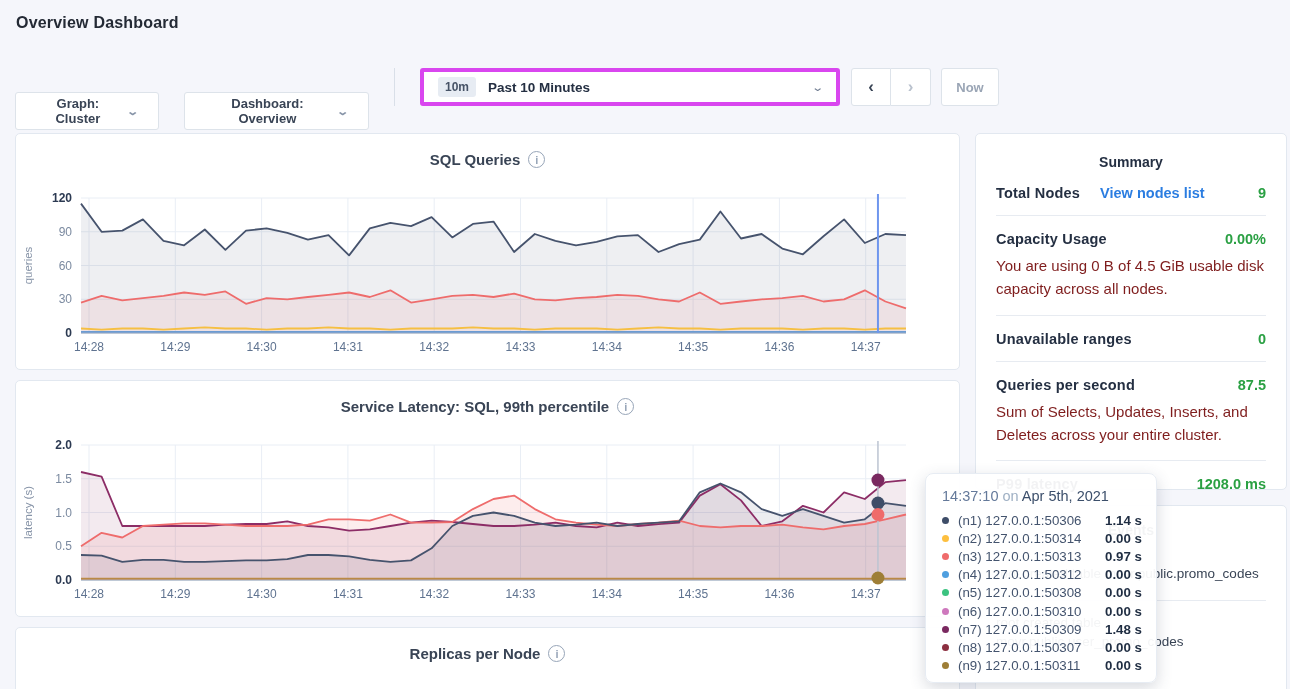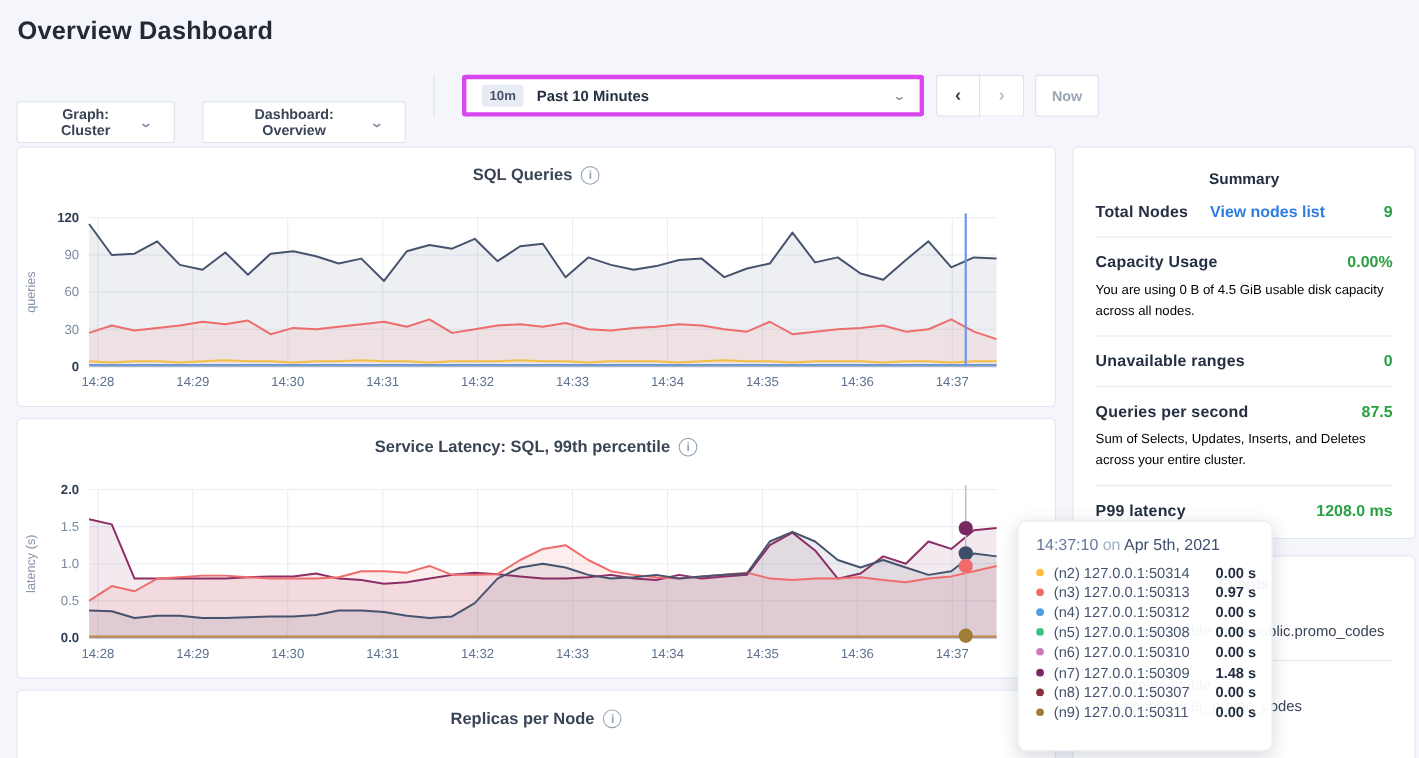--- a/index.html
+++ b/index.html
@@ -6,21 +6,21 @@
   html,body { width:1290px; height:689px; overflow:hidden; }
   body {
     position:relative;
     background:#f5f6fb;
     font-family:"Liberation Sans","DejaVu Sans",sans-serif;
     color:#242f42;
   }
   
   .page-title {
     position:absolute; left:16px; top:14px;
-    font-size:23px; font-weight:600; color:#242a35; letter-spacing:.2px;
+    font-size:16px; font-weight:600; color:#242a35; letter-spacing:.2px;
   }
   .controls { position:absolute; left:15px; top:68px; height:38px; display:flex; align-items:center; }
   .btn {
     height:38px; background:#fff; border:1px solid #dde3ea; border-radius:3px;
     display:inline-flex; align-items:center; justify-content:center;
     font-size:13px; font-weight:bold; color:#394455; cursor:pointer;
   }
   .dd { padding:0 21px; gap:9px;margin-top:48px; }
   .dd .chev { color:#8794a8; font-size:11px; transform:scaleX(1.4); }
   .dd1 { width:144px; }
@@ -63,21 +63,21 @@
   .chart-canvas { position:absolute; left:0; top:58px; width:943px; height:172px; }
   
   .summary-title { text-align:center; font-size:14px; font-weight:bold; color:#242f42; padding-top:20px; }
   .summary-body { padding:0 20px; }
   .srow { padding:15px 0 14px; border-bottom:1px solid #e7ebf1; }
   .srow:last-child { border-bottom:none; }
   .srow-main { display:flex; align-items:baseline; }
   .srow-label { font-size:14.5px; font-weight:bold; color:#242f42; letter-spacing:.2px; }
   .srow-link { font-size:14.5px; font-weight:bold; color:#2b7de1; margin-left:20px; cursor:pointer; }
   .srow-value { margin-left:auto; font-size:14.5px; font-weight:bold; color:#2aa043; }
-  .srow-note { margin-top:7px; font-size:12px; line-height:1.55; color:#000000; }
+  .srow-note { margin-top:7px; font-size:15px; line-height:1.55; color:#7f1d1d; }
   
   .events-title { text-align:center; font-size:14px; font-weight:bold; color:#394455; padding-top:16px; }
   .events-body { padding:14px 20px 0; }
   .event-item { font-size:13.5px; line-height:1.45; color:#394455; padding:12px 0 16px; border-bottom:1px solid #e7ebf1; }
   .event-item:last-child { border-bottom:none; }
   
   .tooltip {
     position:absolute; left:925px; top:473px; width:232px; height:210px; z-index:20;
     background:rgba(255,255,255,0.94); border:1px solid #e7ecf3; border-radius:8px;
     box-shadow:0 5px 16px rgba(55,65,90,0.20); padding:14px 14px 10px 16px;
@@ -273,20 +273,25 @@
 </div>
 
 <div class="tooltip">
   <div class="tooltip-time-row">
     <span class="tt-time">14:37:10</span>
     <span class="tt-on">on</span>
     <span class="tt-date">Apr 5th, 2021</span>
   </div>
   <div>
       <div class="tt-row">
+        <span class="tt-dot" style="background:#3e4d68"></span>
+        <span class="tt-label">(n1) 127.0.0.1:50306</span>
+        <span class="tt-value">1.14 s</span>
+      </div>
+      <div class="tt-row">
         <span class="tt-dot" style="background:#fdbf3f"></span>
         <span class="tt-label">(n2) 127.0.0.1:50314</span>
         <span class="tt-value">0.00 s</span>
       </div>
       <div class="tt-row">
         <span class="tt-dot" style="background:#ef6b6b"></span>
         <span class="tt-label">(n3) 127.0.0.1:50313</span>
         <span class="tt-value">0.97 s</span>
       </div>
       <div class="tt-row">

